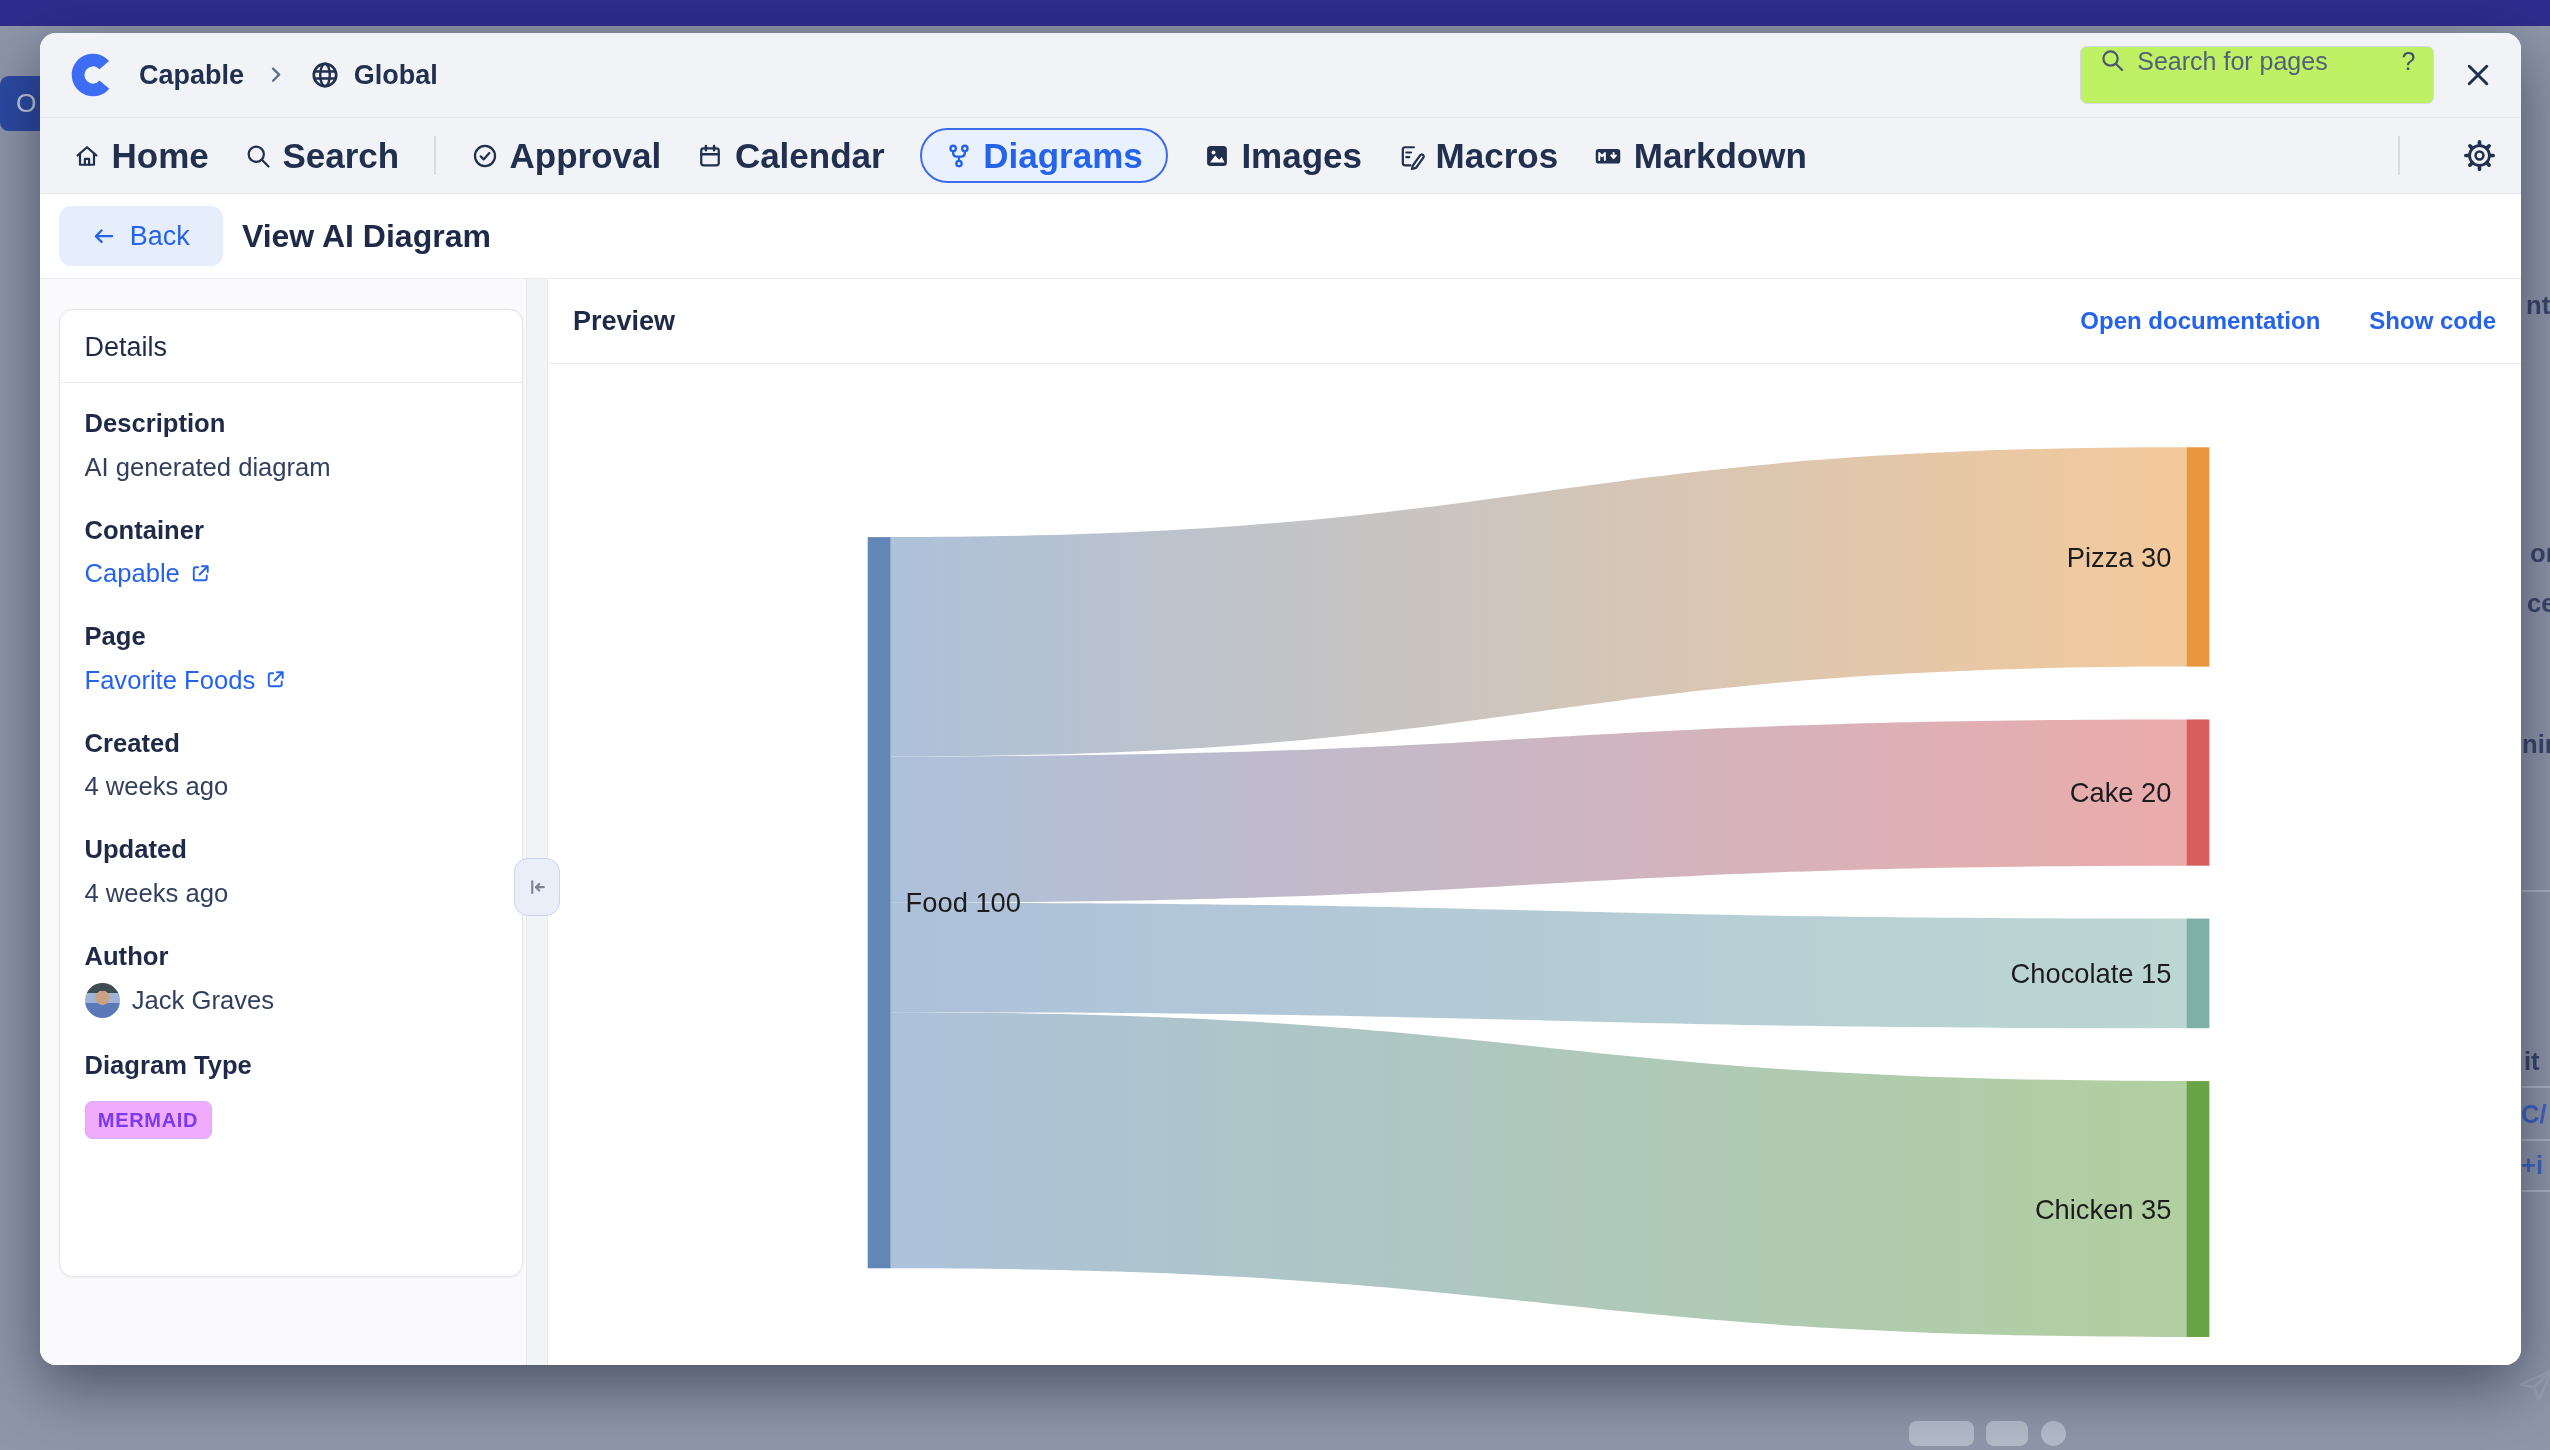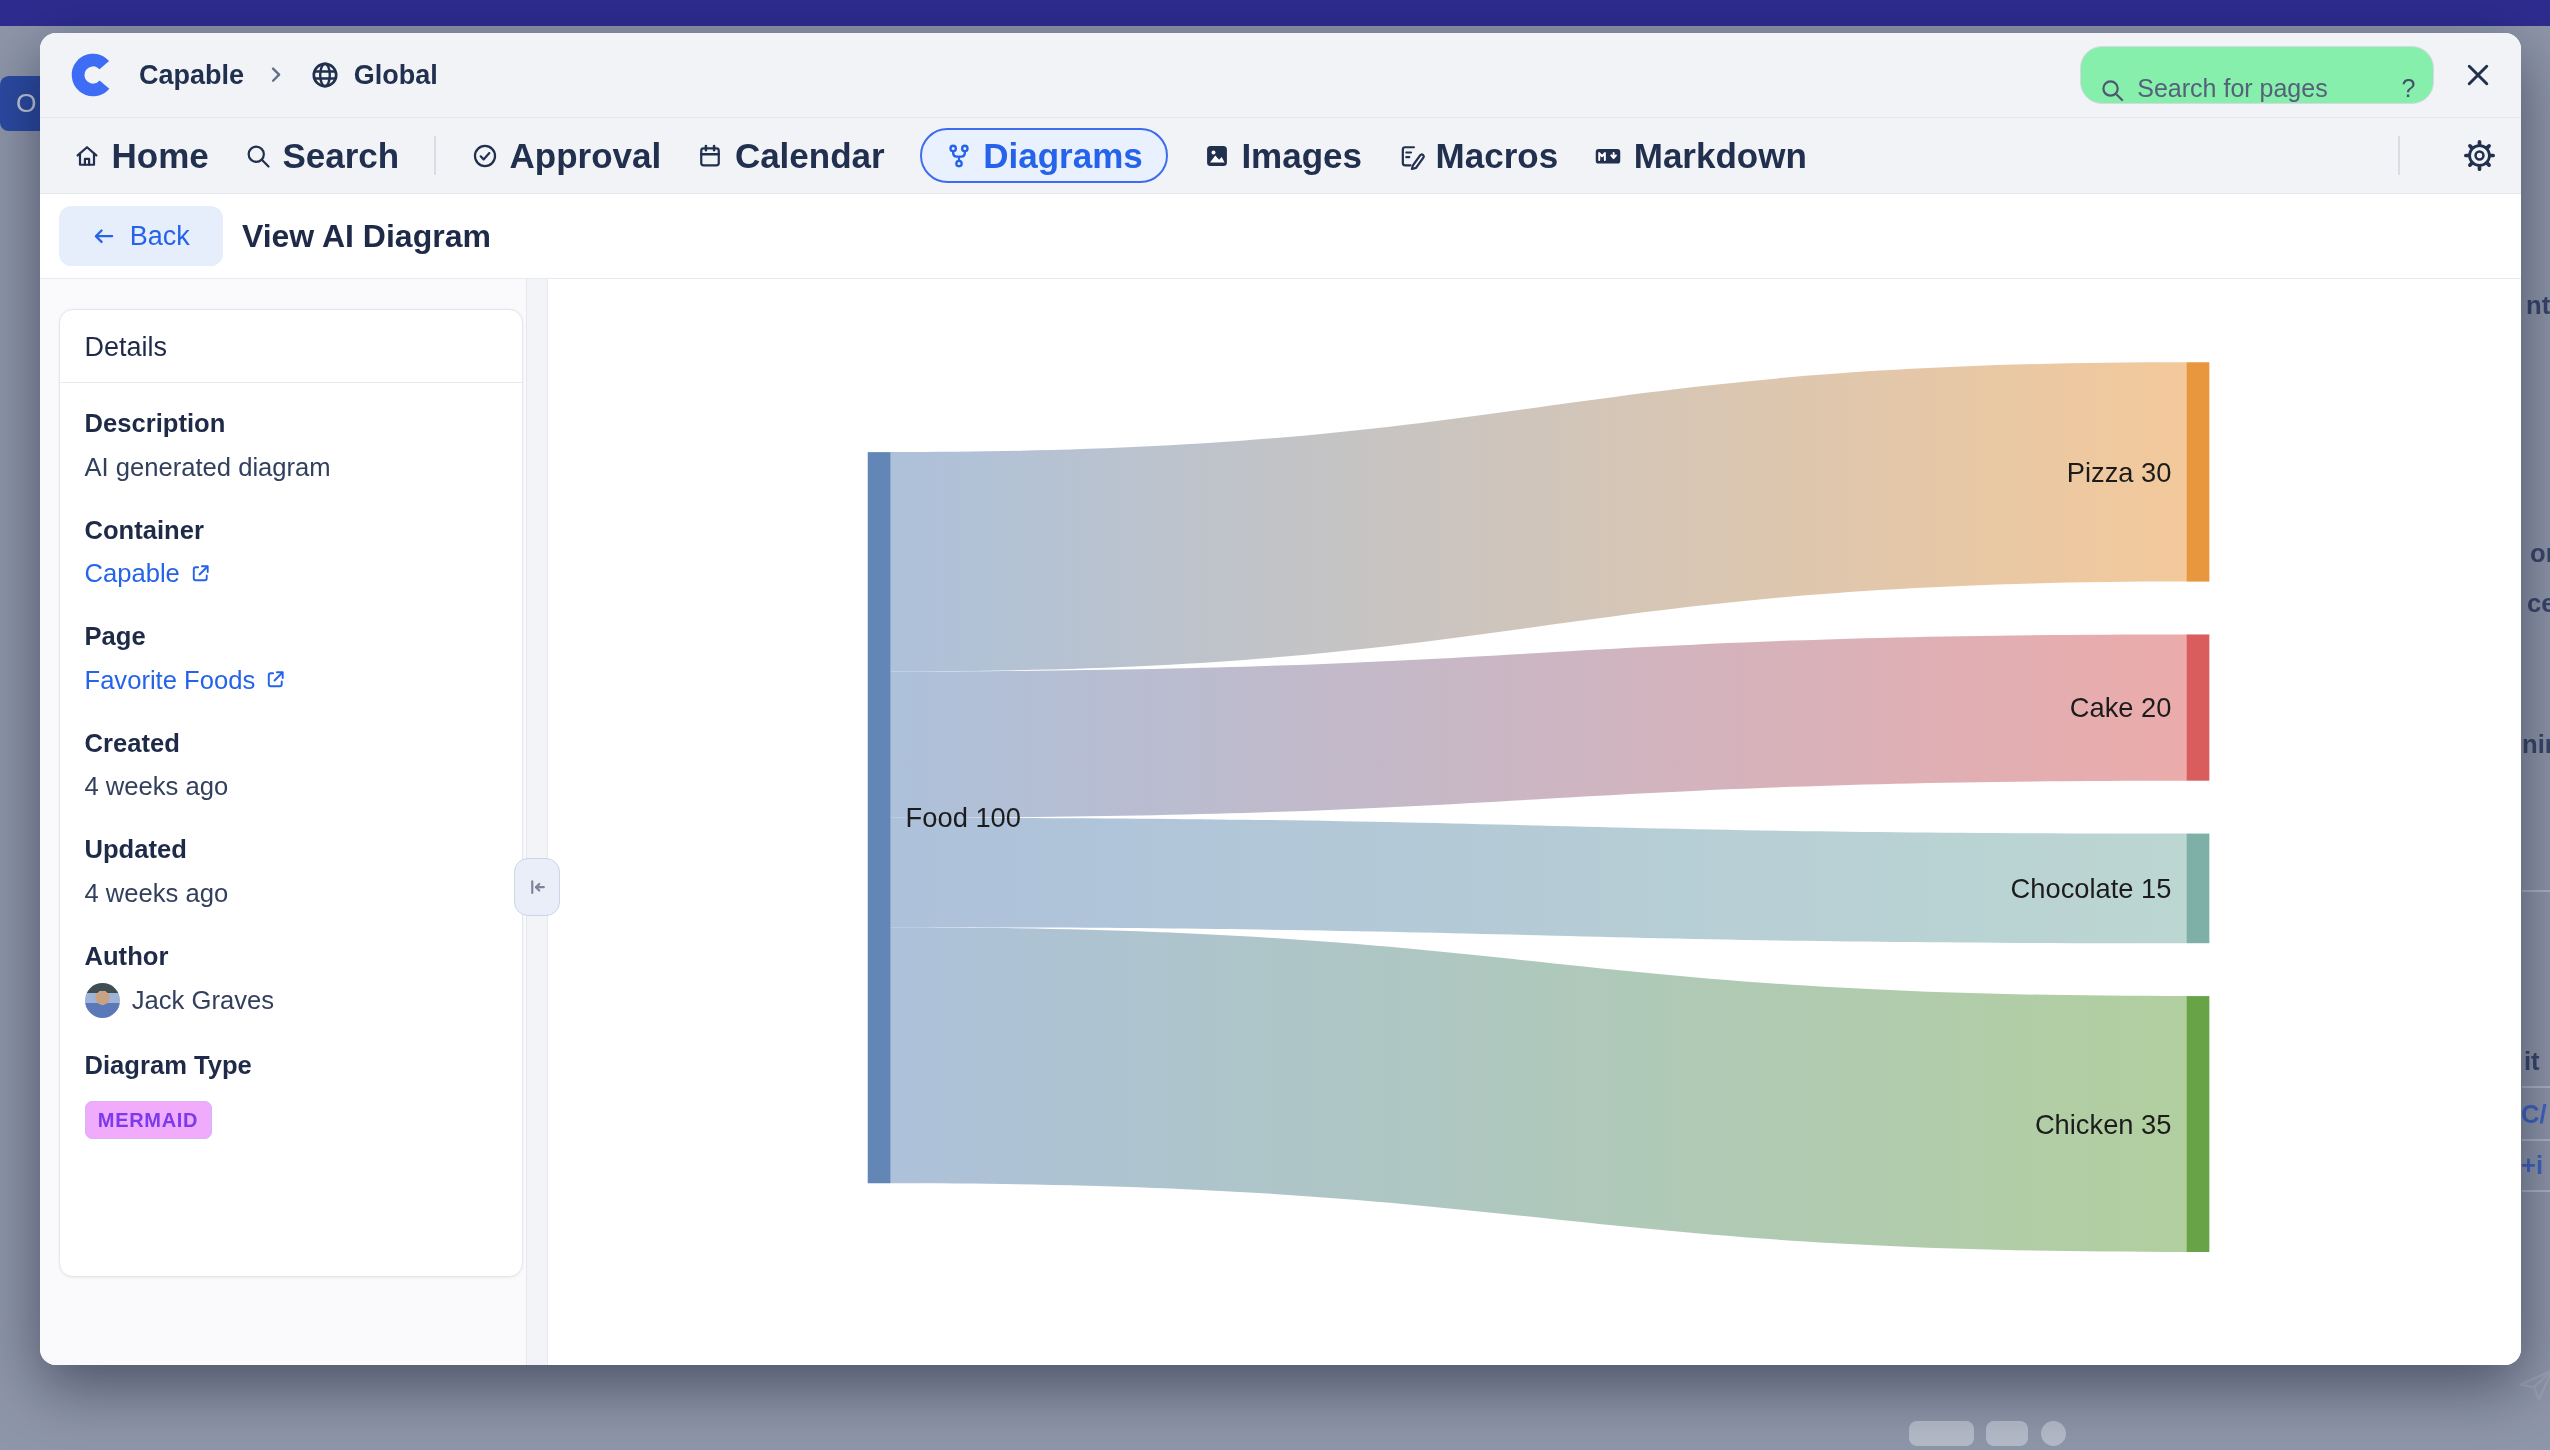--- a/index.html
+++ b/index.html
@@ -23,22 +23,22 @@
   .modal { position:absolute; left:40px; top:33px; width:2481px; height:1332px; background:#fff;
            border-radius:16px; overflow:hidden; display:flex; flex-direction:column;
            box-shadow:0 21px 62px rgba(10,14,35,.5); }
 
   .mhead { height:85px; flex:0 0 auto; background:#F2F3F7; border-bottom:0.9px solid #E3E6EC;
            display:flex; align-items:center; padding:0 23px 0 30px; }
   .crumbtxt { font-size:27px; font-weight:600; color:#22304F; }
   .crumb-root { margin-left:23px; }
   .crumb-chev { margin:0 23px; display:flex; }
   .globe { margin-right:12.3px; display:flex; }
-  .searchbox { margin-left:auto; width:354px; height:58px; background:#86efac; border:1.3px solid #D5D9E1;
-               border-radius:22px; display:flex; align-items:flex-end; padding:0 17.6px; gap:12.3px; }
+  .searchbox { margin-left:auto; width:354px; height:58px; background:#bef264; border:1.3px solid #D5D9E1;
+               border-radius:7px; display:flex; align-items:flex-start; padding:0 17.6px; gap:12.3px; }
   .searchbox input { flex:1; border:none; outline:none; background:transparent; font-size:25px;
                      color:#333; font-family:inherit; min-width:0; }
   .searchbox input::placeholder { color:#556079; }
   .shortcut { font-size:25px; color:#45516B; }
   .closebtn { margin-left:23px; width:41px; height:41px; display:flex; align-items:center; justify-content:center;
               background:none; border:none; cursor:pointer; }
 
   .navrow { height:76px; flex:0 0 auto; background:#F2F3F7; border-bottom:0.9px solid #E3E6EC;
             display:flex; align-items:center; padding:0 21px 0 33px; gap:35px; }
   .navitem { display:flex; align-items:center; gap:10.6px; font-size:35px; font-weight:600; color:#22304F;
@@ -320,20 +320,27 @@
         <button class="collapse">
           <svg class="icon" width="26.4" height="26.4" viewBox="0 0 32 32" fill="none" stroke="#7C8596" stroke-width="2.6" stroke-linecap="round" stroke-linejoin="round">
             <path d="M10 9 V23"></path>
               <path d="M24 16 H14.5"></path>
               <path d="M18.5 12 L14.5 16 L18.5 20"></path>
           </svg>
         </button>
       </div>
 
       <div class="preview">
+        <div class="phead">
+          <span class="pheadtitle">Preview</span>
+          <div class="plinks">
+            <a class="plink" href="#">Open documentation</a>
+            <a class="plink" href="#">Show code</a>
+          </div>
+        </div>
         <div class="pbody">
           <svg id="sankey-svg" width="1410" height="969" viewBox="0 0 1600 1100" font-family="Liberation Sans, DejaVu Sans, sans-serif">
               <defs>
                 <linearGradient id="lg0" gradientUnits="userSpaceOnUse" x1="81" x2="1552" y1="0" y2="0">
                   <stop offset="0" stop-color="rgb(173,193,218)"></stop>
                   <stop offset="1" stop-color="rgb(243,201,155)"></stop>
                 </linearGradient>
                 <linearGradient id="lg1" gradientUnits="userSpaceOnUse" x1="81" x2="1552" y1="0" y2="0">
                   <stop offset="0" stop-color="rgb(173,193,218)"></stop>
                   <stop offset="1" stop-color="rgb(235,171,171)"></stop>

